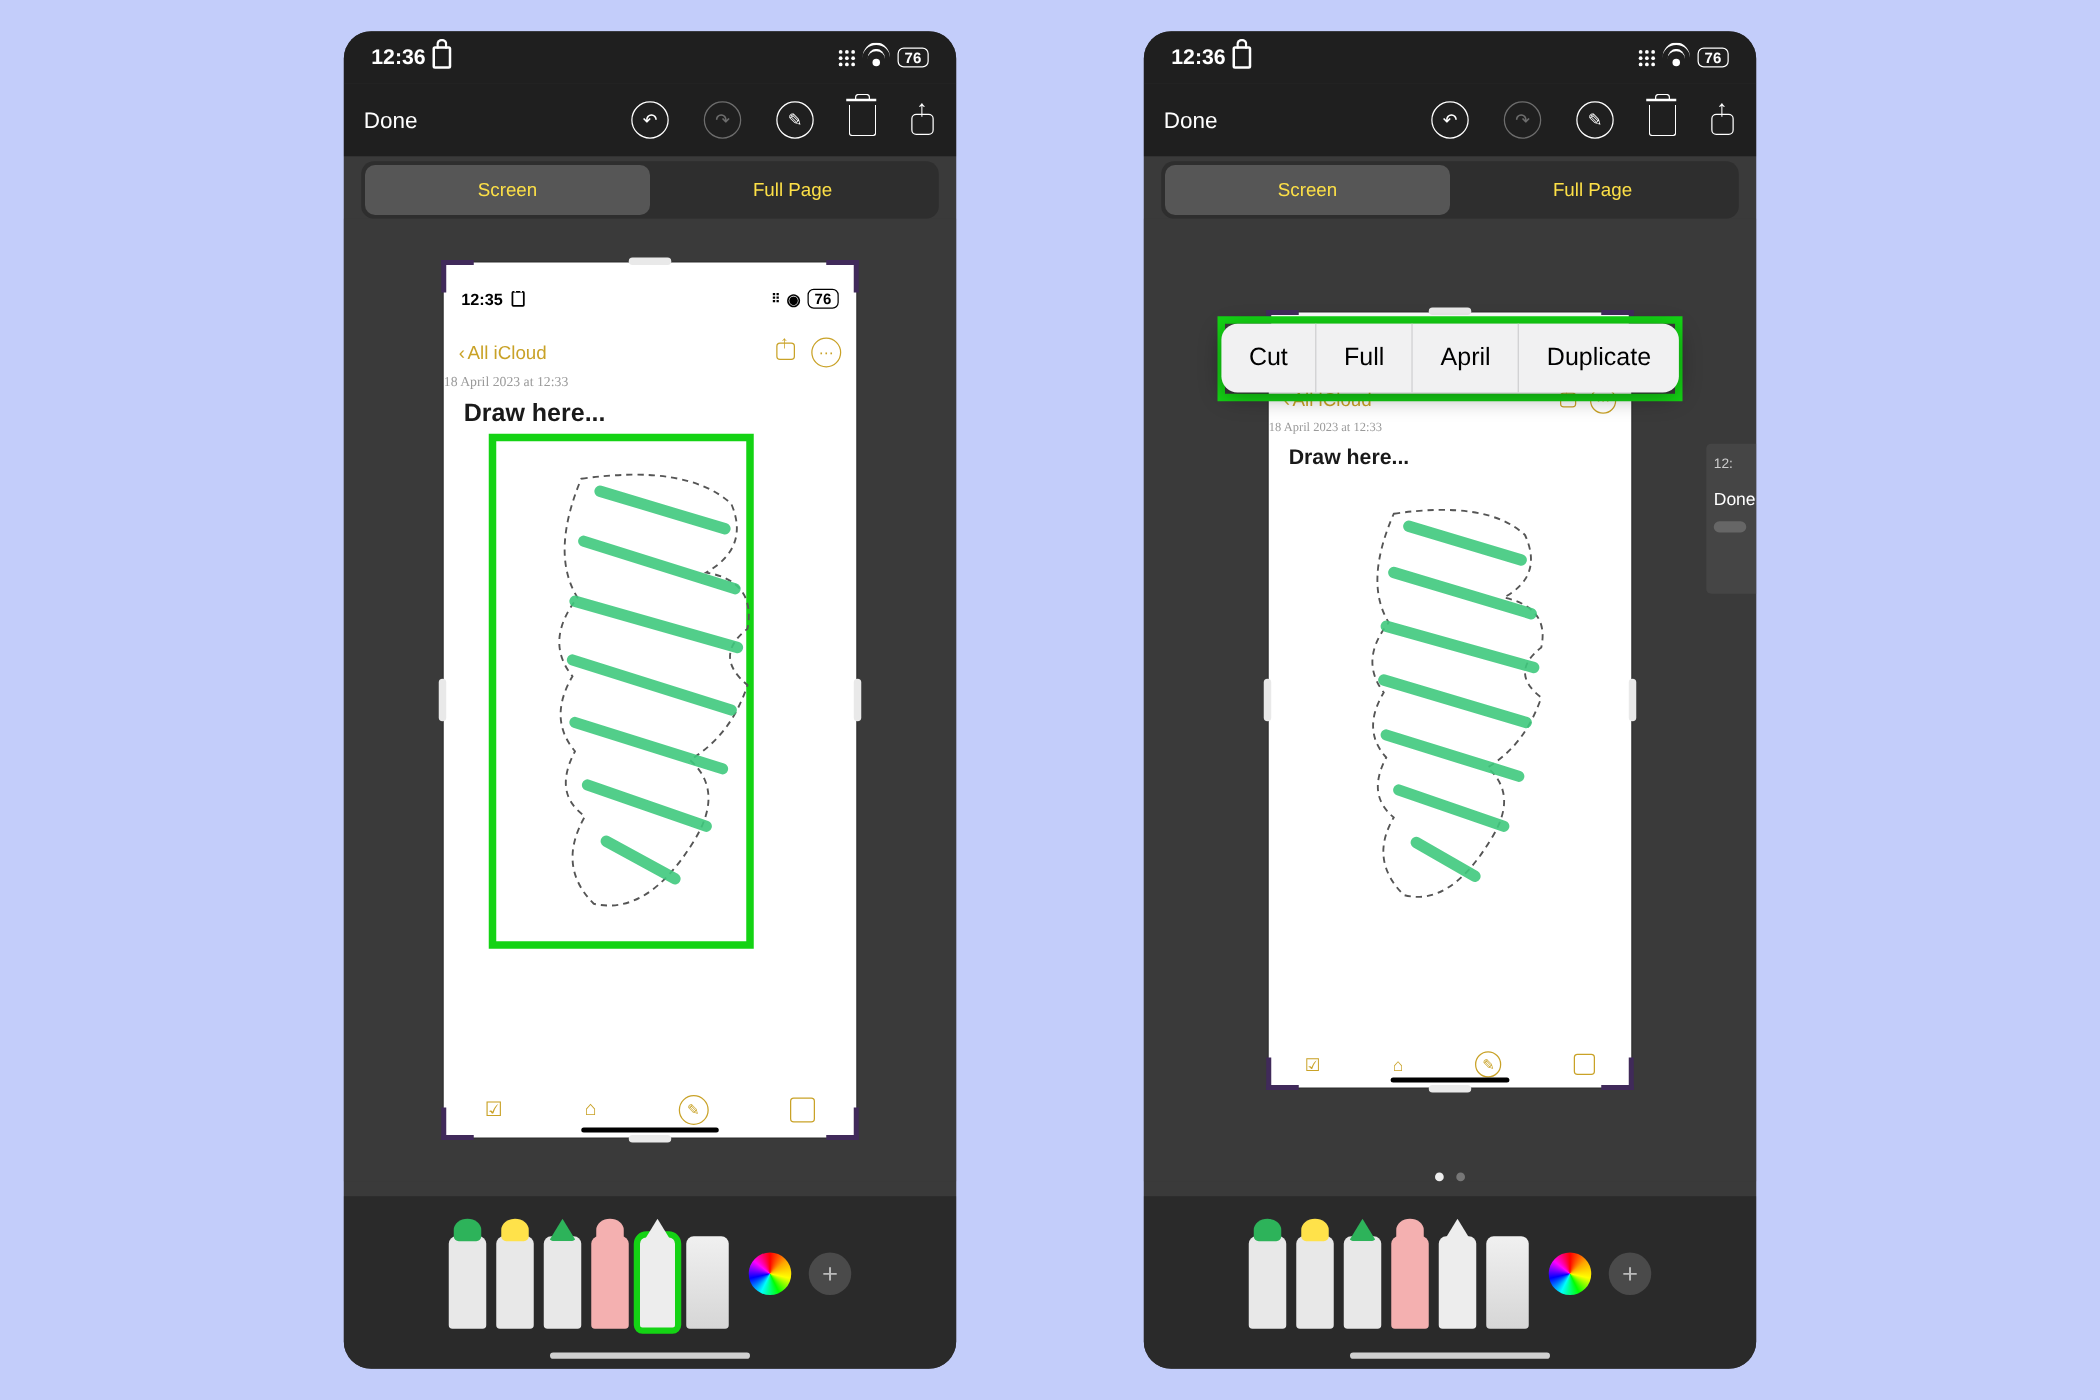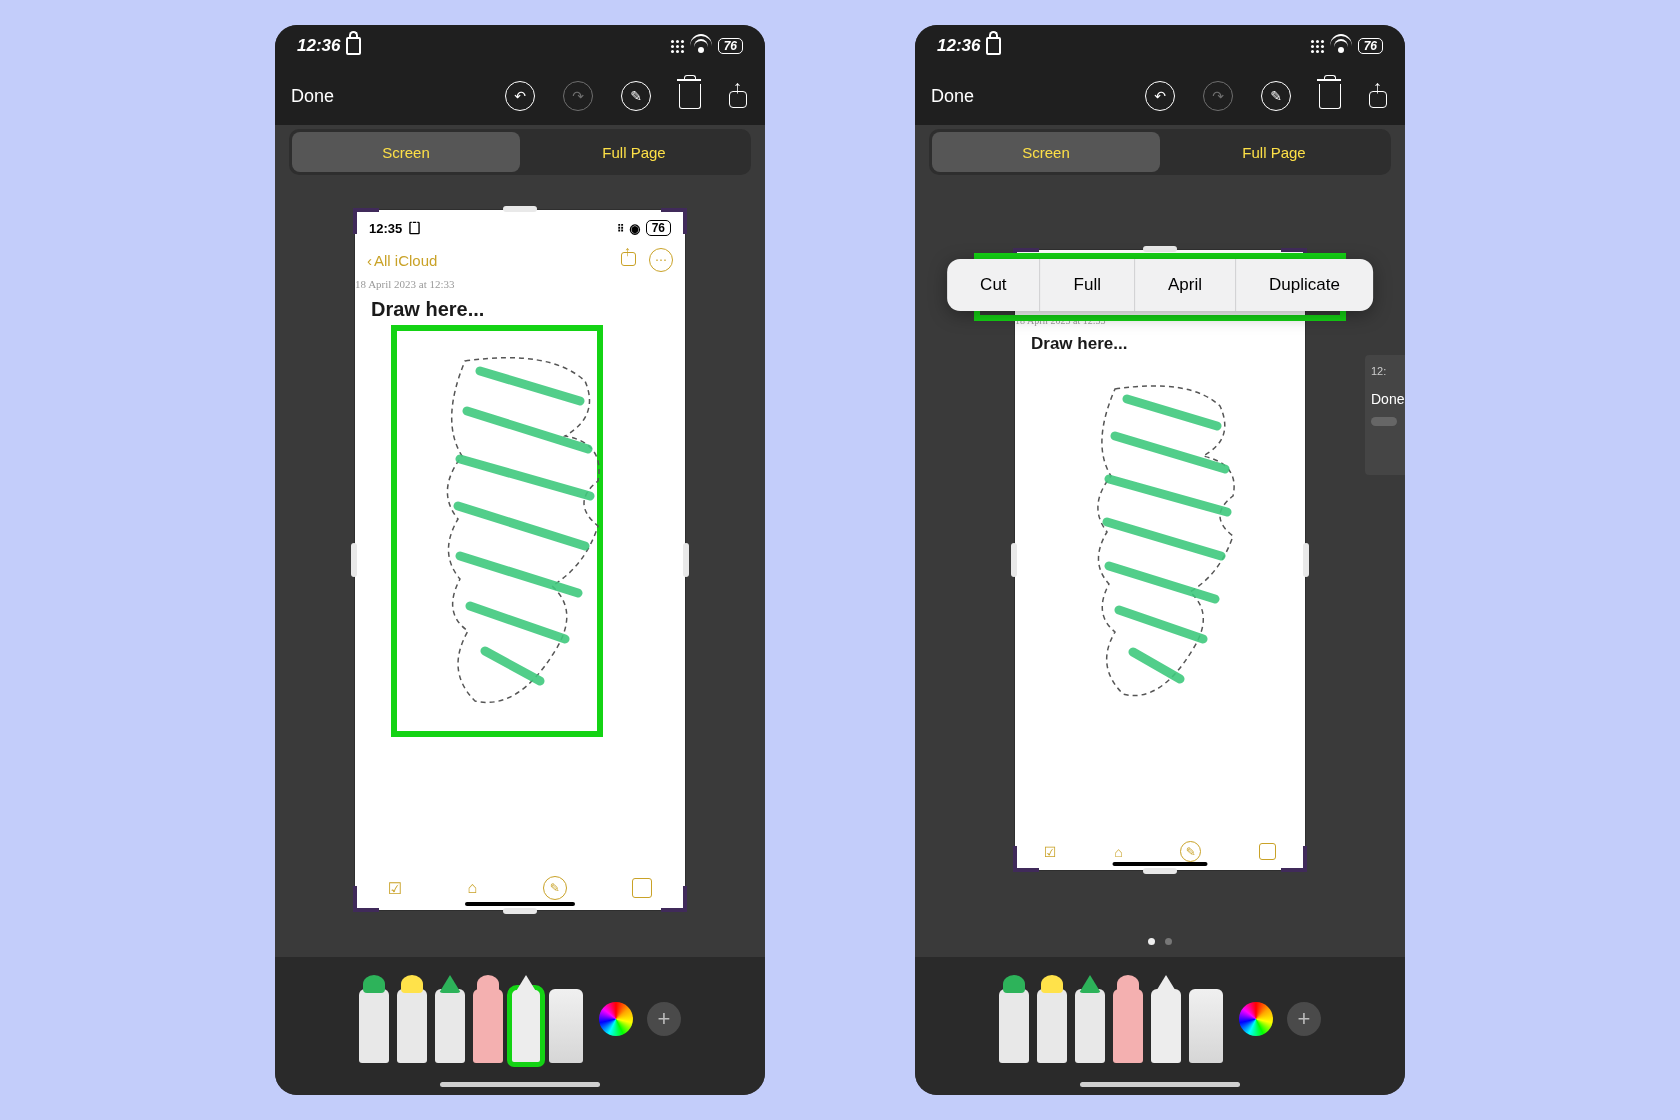--- a/index.html
+++ b/index.html
@@ -1,19 +1,19 @@
 <!DOCTYPE html>
 <html><head>
 <meta charset="utf-8">
 <style>
   html,body{margin:0;padding:0;width:1680px;height:1120px;background:#c3cdfa;font-family:-apple-system,BlinkMacSystemFont,"Helvetica Neue",Arial,sans-serif;}
   .stage{width:1680px;height:1120px;transform-origin:top left;background:#c3cdfa;display:flex;justify-content:center;align-items:center;gap:150px;}
   .phone{width:490px;height:1070px;background:#3a3a3a;border-radius:22px;overflow:hidden;position:relative;color:#fff;}
   
-  .statusbar{height:42px;display:flex;align-items:center;justify-content:space-between;padding:0 22px;font-size:17px;font-weight:600;background:#1f1f1f;font-style:italic;}
+  .statusbar{height:42px;display:flex;align-items:center;justify-content:space-between;padding:0 22px;font-size:17px;font-weight:600;background:#1f1f1f;}
   .statusbar .time{display:flex;align-items:center;gap:6px;}
   .statusbar .right{display:flex;align-items:center;gap:8px;}
   .lock-icon{width:11px;height:14px;border:2px solid #fff;border-radius:2px;position:relative;}
   .lock-icon::before{content:"";position:absolute;top:-8px;left:1px;width:5px;height:6px;border:2px solid #fff;border-bottom:none;border-radius:6px 6px 0 0;}
   .grid-icon{display:grid;grid-template-columns:repeat(3,3px);grid-template-rows:repeat(3,3px);gap:2px;}
   .grid-icon span{width:3px;height:3px;background:#fff;border-radius:50%;}
   .wifi-icon{width:18px;height:14px;position:relative;}
   .wifi-icon::before{content:"";position:absolute;bottom:0;left:6px;width:6px;height:6px;border-radius:50%;background:#fff;}
   .wifi-icon::after{content:"";position:absolute;bottom:-2px;left:2px;width:14px;height:14px;border:2px solid #fff;border-bottom:none;border-left:none;border-right:none;border-radius:50%;transform:rotate(0deg);}
   .wifi-arc2{position:absolute;bottom:-5px;left:-2px;width:22px;height:22px;border:2px solid #fff;border-bottom:none;border-left:none;border-right:none;border-radius:50%;}
@@ -43,21 +43,21 @@
   .corner.tl{top:-2px;left:-2px;border-top:4px solid #402a5a;border-left:4px solid #402a5a;}
   .corner.tr{top:-2px;right:-2px;border-top:4px solid #402a5a;border-right:4px solid #402a5a;}
   .corner.bl{bottom:-2px;left:-2px;border-bottom:4px solid #402a5a;border-left:4px solid #402a5a;}
   .corner.br{bottom:-2px;right:-2px;border-bottom:4px solid #402a5a;border-right:4px solid #402a5a;}
   .ehandle{position:absolute;background:#e9e9e9;}
   .ehandle.t{top:-4px;left:50%;transform:translateX(-50%);width:34px;height:6px;border-radius:3px;}
   .ehandle.b{bottom:-4px;left:50%;transform:translateX(-50%);width:34px;height:6px;border-radius:3px;}
   .ehandle.l{left:-4px;top:50%;transform:translateY(-50%);width:6px;height:34px;border-radius:3px;}
   .ehandle.r{right:-4px;top:50%;transform:translateY(-50%);width:6px;height:34px;border-radius:3px;}
   
-  .inner-status{display:flex;justify-content:space-between;align-items:center;padding:9px 14px;font-size:13px;color:#000;font-weight:600;}
+  .inner-status{display:flex;justify-content:space-between;align-items:center;padding:20px 14px;font-size:13px;color:#000;font-weight:600;}
   .inner-status .ir{display:flex;gap:5px;align-items:center;}
   .notes-nav{display:flex;justify-content:space-between;align-items:center;padding:2px 12px;font-size:15px;color:#c9a227;}
   .notes-nav .back{display:flex;align-items:center;gap:2px;}
   .mini-icon{width:22px;height:22px;border:1.5px solid #c9a227;border-radius:50%;display:inline-flex;align-items:center;justify-content:center;font-size:12px;}
   .note-date{text-align:left;font-size:11px;color:#9a9a9a;margin-top:4px;font-family:Liberation Serif, serif;}
   .note-title{font-size:20px;font-weight:700;color:#1a1a1a;padding:8px 16px 4px;}
   .draw-area{position:relative;margin:6px 16px 0;height:420px;}
   .draw-area.small{height:350px;}
   .hl{position:absolute;border:6px solid #14d314;}
   .scrib{stroke:#3fc97d;stroke-width:9;stroke-linecap:round;stroke-linejoin:round;fill:none;opacity:.9;}
@@ -83,21 +83,21 @@
   .dots{position:absolute;bottom:150px;left:0;right:0;display:flex;justify-content:center;gap:10px;}
   .dot{width:7px;height:7px;border-radius:50%;background:#777;}
   .dot.on{background:#eee;}
   
   .peek{position:absolute;right:0;top:180px;width:40px;height:120px;background:#454545;border-radius:4px 0 0 4px;color:#fff;font-size:13px;padding:10px 6px;box-sizing:border-box;}
   .peek .pt{font-size:11px;color:#ccc;}
   .peek .pd{font-size:14px;}
   .peek .pbar{margin-top:10px;width:26px;height:9px;background:#666;border-radius:5px;}
   
   .ctx{position:absolute;top:234px;left:50%;transform:translateX(-50%);display:flex;background:#f1f1f2;border-radius:13px;box-shadow:0 4px 18px rgba(0,0,0,.35);z-index:10;}
-  .ctx button{border:none;background:transparent;padding:16px 33px;font-size:17px;color:#000;font-family:inherit;}
+  .ctx button{border:none;background:transparent;padding:16px 22px;font-size:20px;color:#000;font-family:inherit;}
   .ctx .sep{width:1px;background:#cfcfd1;}
   .ctx-hl{position:absolute;top:228px;left:50%;transform:translateX(-50%);width:360px;height:56px;border:6px solid #14d314;z-index:9;}
   
   .sq-icon{width:18px;height:18px;border:1.5px solid #c9a227;border-radius:3px;display:inline-block;position:relative;}
 </style>
 </head>
 <body>
 
 <div class="stage">
 

